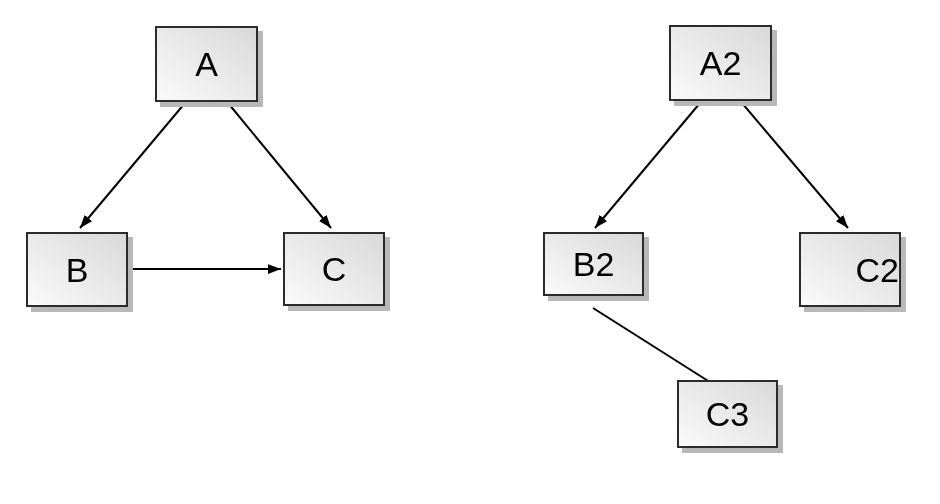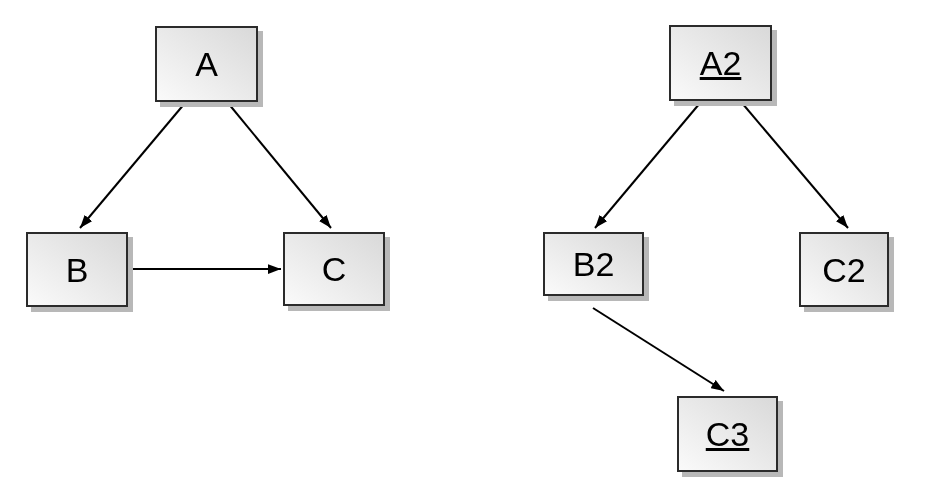--- a/index.html
+++ b/index.html
@@ -67,26 +67,26 @@
   <div id="nodes-layer">
       <div class="node" style="left: 155px; top: 26px; width: 103px; height: 76px;">
         <span class="node-label">A</span>
       </div>
       <div class="node" style="left: 26px; top: 232px; width: 102px; height: 75px;">
         <span class="node-label">B</span>
       </div>
       <div class="node" style="left: 283px; top: 232px; width: 102px; height: 74px;">
         <span class="node-label">C</span>
       </div>
-      <div class="node" style="left: 669px; top: 25px; width: 103px; height: 76px; text-decoration: underline;">
+      <div class="node" style="left: 669px; top: 25px; width: 103px; height: 76px;">
         <span class="node-label">A2</span>
       </div>
       <div class="node" style="left: 543px; top: 232px; width: 101px; height: 64px;">
         <span class="node-label">B2</span>
       </div>
-      <div class="node" style="left: 799px; top: 232px; width: 90px; height: 75px;">
+      <div class="node" style="left: 799px; top: 232px; width: 102px; height: 75px; justify-content: flex-end;">
         <span class="node-label">C2</span>
       </div>
-      <div class="node" style="left: 677px; top: 396px; width: 101px; height: 76px; text-decoration: underline;">
+      <div class="node" style="left: 677px; top: 380px; width: 101px; height: 68px;">
         <span class="node-label">C3</span>
       </div>
     </div>
 </div>
 
 </body></html>

